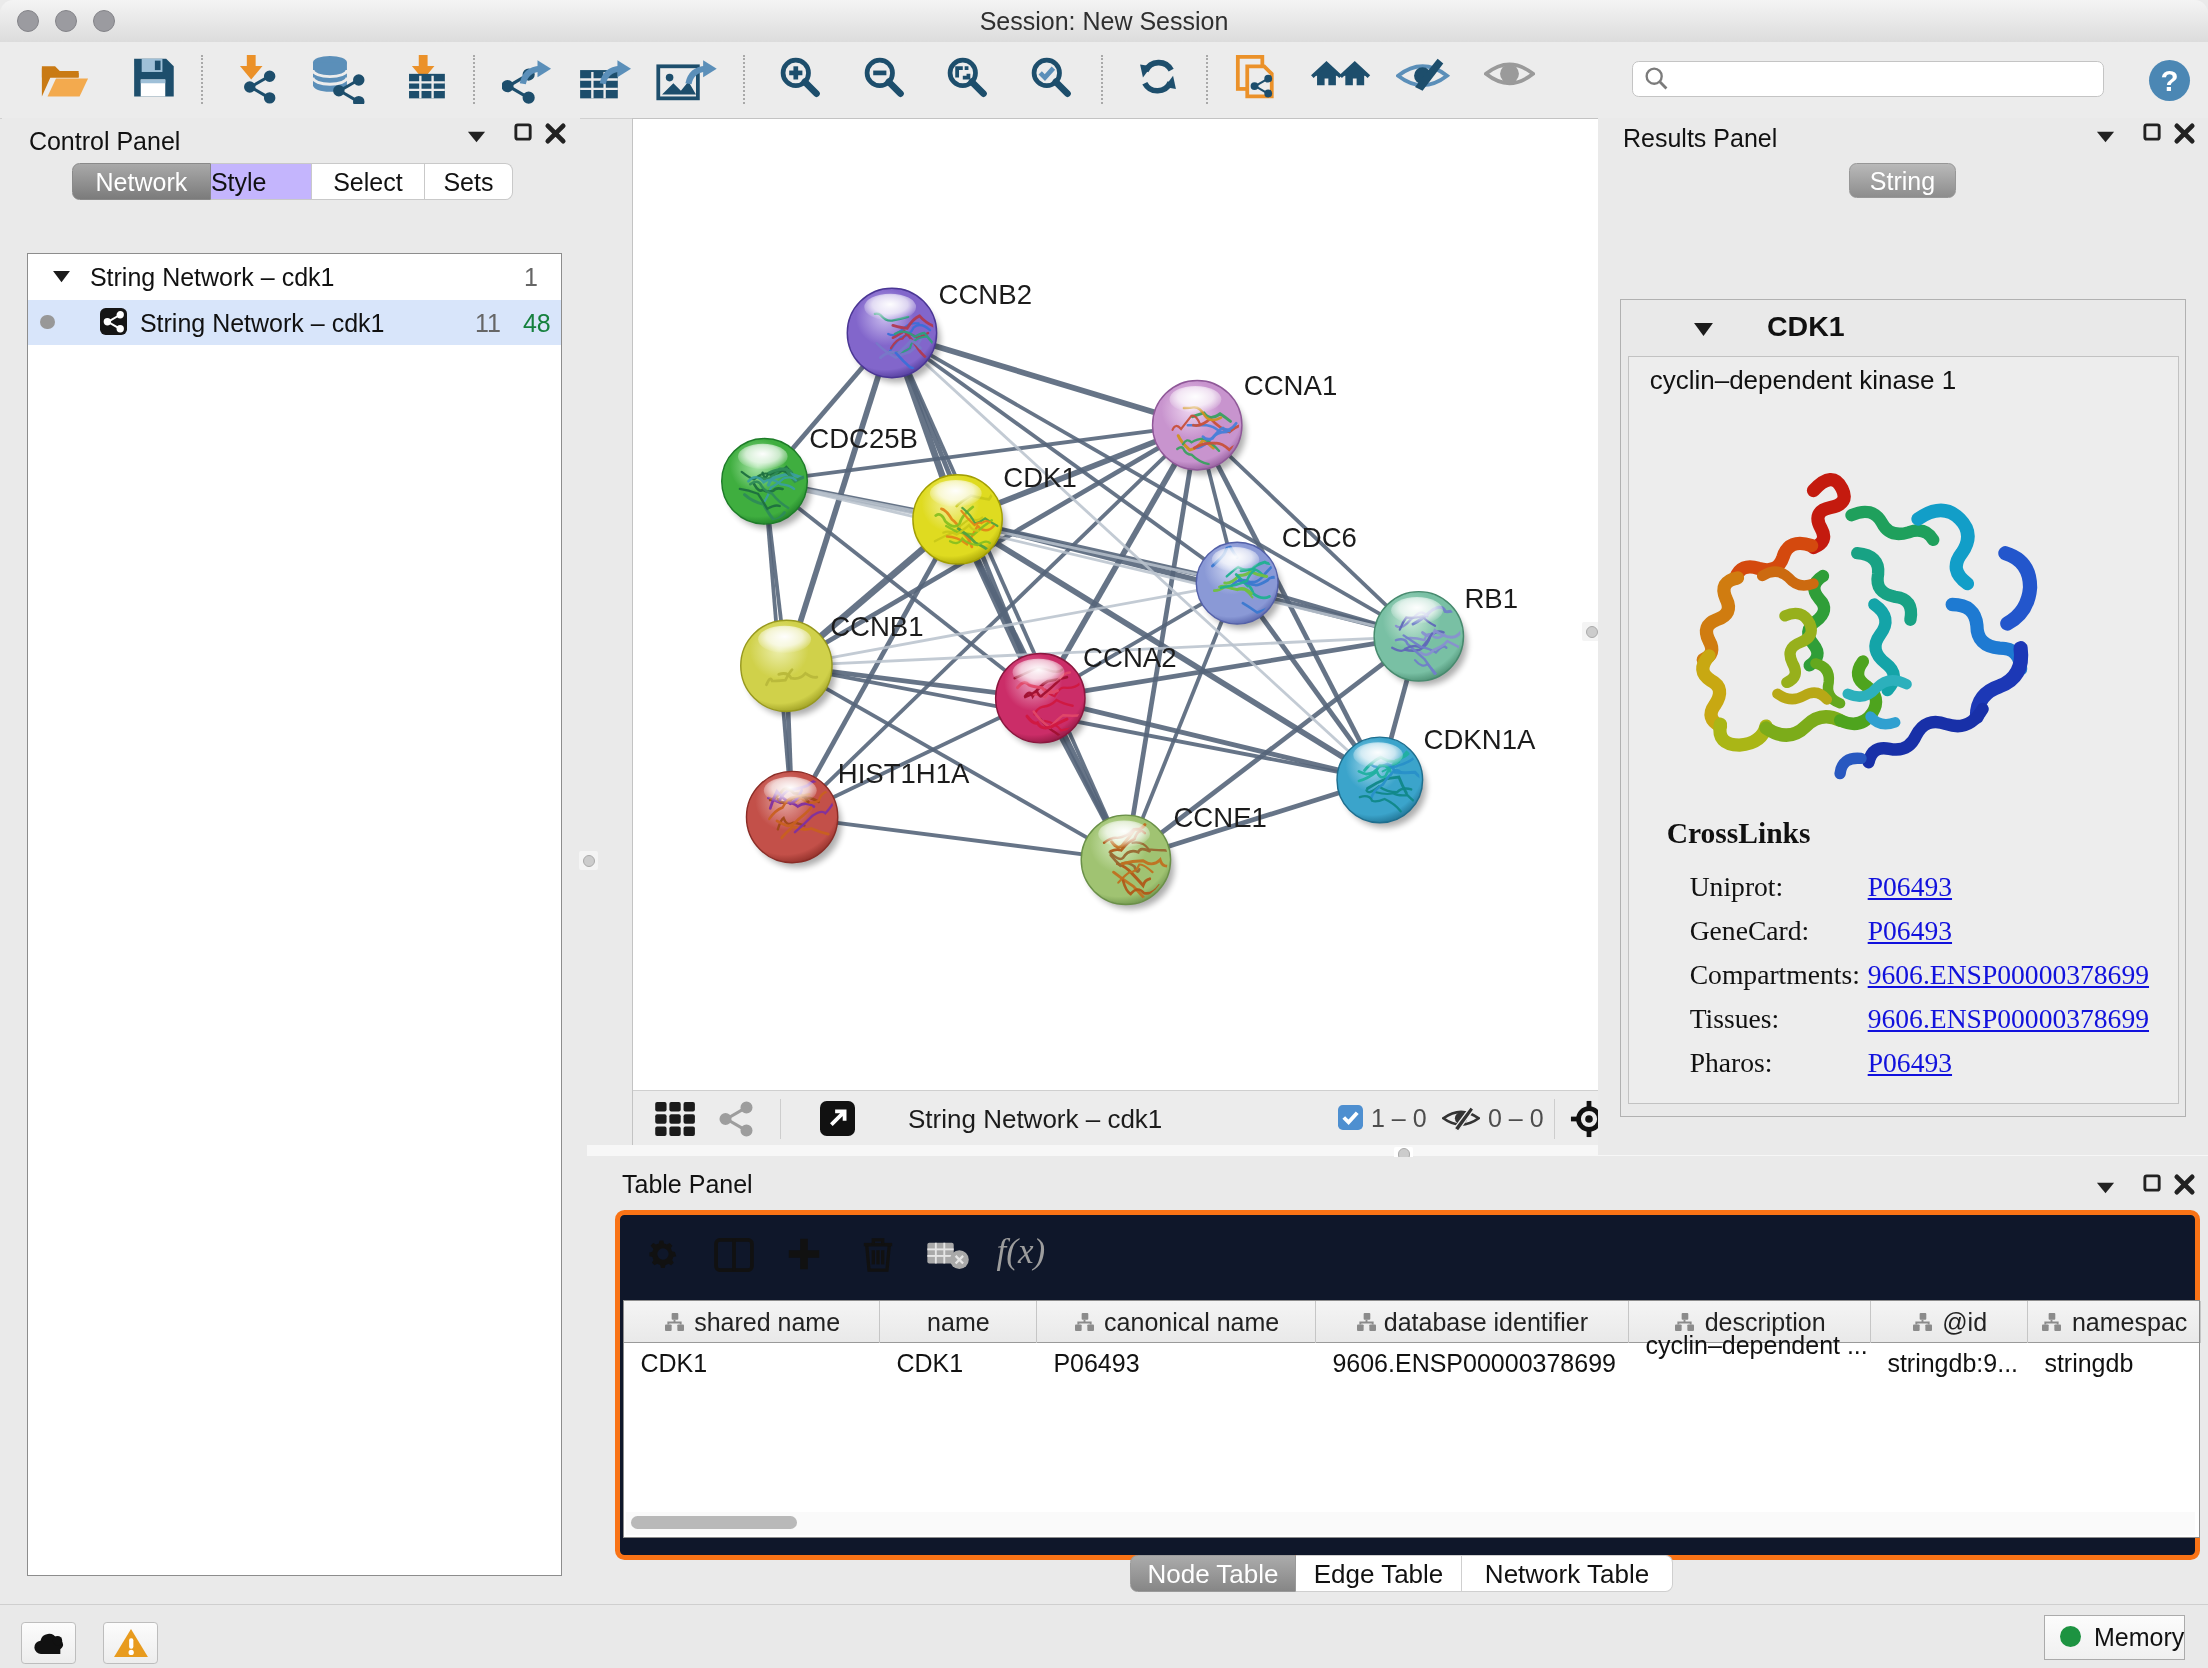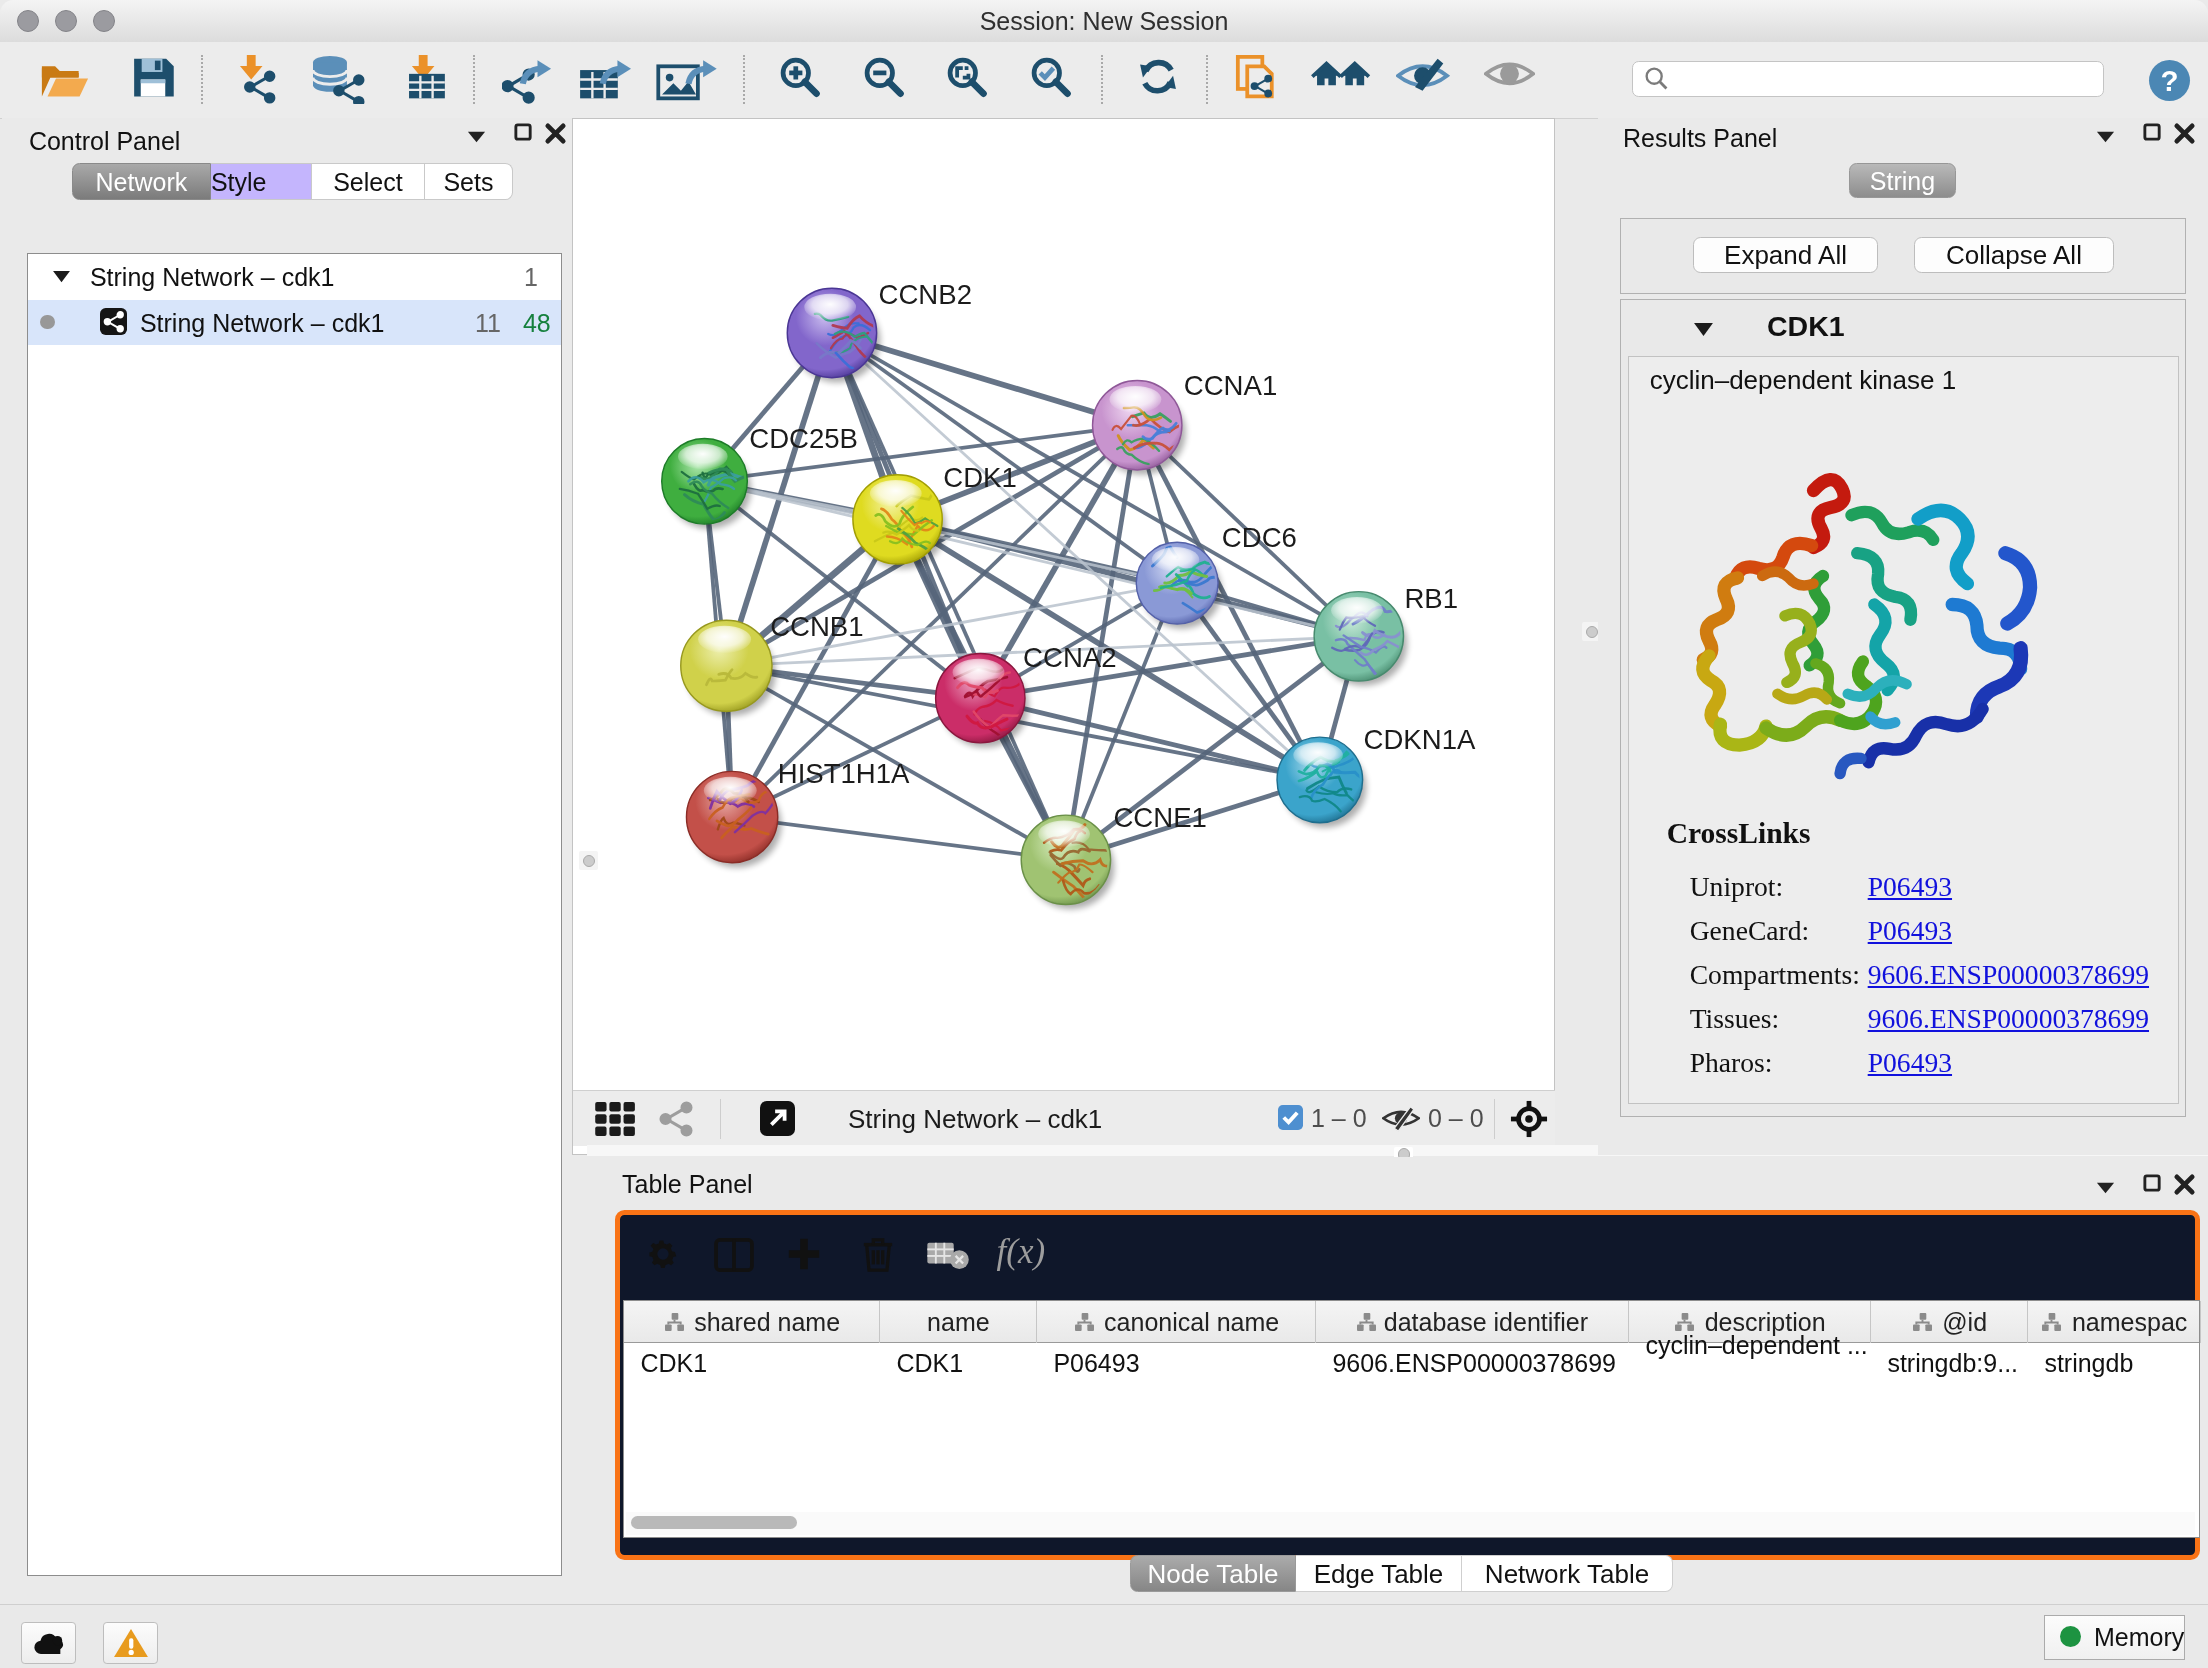--- a/index.html
+++ b/index.html
@@ -200,21 +200,21 @@
               <circle cx="24.919999999999998" cy="25.64" r="3.3600000000000003"></circle>
             </g>
           </svg></div>
       <div style="position:absolute;left:112px;top:8.6px;font-size:25px;color:#111">String Network – cdk1</div>
       <div style="position:absolute;left:447px;top:8.6px;font-size:25px;color:#666">11</div>
       <div style="position:absolute;left:495px;top:8.6px;font-size:25px;color:#15803d">48</div>
     </div>
   </div>
 </div>
 
-<div style="position:absolute;left:572px;top:118px;width:983px;height:1037px;background:#fff;border:1px solid #c3c3c3;box-sizing:border-box">
+<div style="position:absolute;left:632px;top:118px;width:983px;height:1037px;background:#fff;border:1px solid #c3c3c3;box-sizing:border-box">
 <svg width="982" height="970" viewBox="0 0 1032 1020" style="position:absolute;left:0;top:0">
 <g transform="translate(-629,-124)">
 <line x1="901" y1="349" x2="1222" y2="446" stroke="#55657a" stroke-width="6" stroke-opacity="0.9"></line>
 <line x1="901" y1="349" x2="767" y2="505" stroke="#55657a" stroke-width="5" stroke-opacity="0.9"></line>
 <line x1="901" y1="349" x2="970" y2="545" stroke="#55657a" stroke-width="7" stroke-opacity="0.9"></line>
 <line x1="901" y1="349" x2="1264" y2="612" stroke="#55657a" stroke-width="4" stroke-opacity="0.9"></line>
 <line x1="901" y1="349" x2="1455" y2="668" stroke="#55657a" stroke-width="4" stroke-opacity="0.9"></line>
 <line x1="901" y1="349" x2="790" y2="699" stroke="#55657a" stroke-width="6" stroke-opacity="0.9"></line>
 <line x1="901" y1="349" x2="1057" y2="733" stroke="#55657a" stroke-width="5" stroke-opacity="0.9"></line>
 <line x1="901" y1="349" x2="1147" y2="903" stroke="#55657a" stroke-width="4" stroke-opacity="0.9"></line>
@@ -619,24 +619,20 @@
   <svg width="21" height="21" style="position:absolute;left:497px;top:7.6px" viewBox="0 0 22 22">
       <path d="M2 6 L20 6 L11 17 Z" fill="#222"></path>
     </svg>
     <svg width="21" height="21" style="position:absolute;left:544px;top:3.8px" viewBox="0 0 22 22">
       <rect x="3" y="3" width="15" height="15" fill="none" stroke="#222" stroke-width="3" rx="2"></rect>
     </svg>
     <svg width="23" height="23" style="position:absolute;left:575px;top:3.8px" viewBox="0 0 24 24">
       <path d="M4 4 L20 20 M20 4 L4 20" stroke="#222" stroke-width="5" stroke-linecap="round"></path>
     </svg>
   <div style="position:absolute;left:251px;top:45px;width:107px;height:35px;background:linear-gradient(#b9b9b9,#8d8d8d);border:1px solid #979797;border-radius:7.6px;color:#fff;font-size:25px;text-align:center;line-height:34px;box-sizing:border-box">String</div>
-  <div style="position:absolute;left:22px;top:100px;width:566px;height:76px;border:1.9px solid #b1b1b1;background:#e9e9e9;box-sizing:border-box">
-    <div style="position:absolute;left:72px;top:18px;width:185px;height:36px;background:#fdfdfd;border:1px solid #bdbdbd;border-radius:7.6px;font-size:26px;text-align:center;line-height:35px;box-sizing:border-box;color:#111">Expand All</div>
-    <div style="position:absolute;left:293px;top:18px;width:200px;height:36px;background:#fdfdfd;border:1px solid #bdbdbd;border-radius:7.6px;font-size:26px;text-align:center;line-height:35px;box-sizing:border-box;color:#111">Collapse All</div>
-  </div>
   <div style="position:absolute;left:22px;top:181px;width:566px;height:818px;border:1.9px solid #b1b1b1;background:#e9e9e9;box-sizing:border-box">
     <svg width="21" height="17" viewBox="0 0 22 18" style="position:absolute;left:72px;top:21px">
         <path d="M1 2 L21 2 L11 16 Z" fill="#1b1b1b"></path>
       </svg>
     <div style="position:absolute;left:146px;top:9.5px;font-size:28.5px;font-weight:bold;color:#111">CDK1</div>
     <div style="position:absolute;left:6.7px;top:56px;width:549px;height:746px;border:1px solid #c2c2c2;background:#ededed">
       <div style="position:absolute;left:21px;top:7.6px;font-size:26px;color:#111">cyclin–dependent kinase 1</div>
       <svg width="399" height="323" viewBox="0 0 420 340" style="position:absolute;left:42px;top:105px">
 <g fill="none" stroke-linecap="round">
 <path d="M150 30 q20 -22 30 -2 q8 16 -12 20 q-20 4 -10 22 q8 14 -8 20" stroke="#c41a0e" stroke-width="14"></path>

